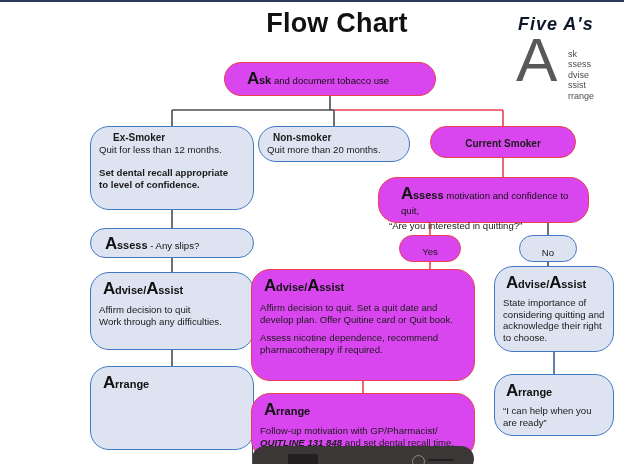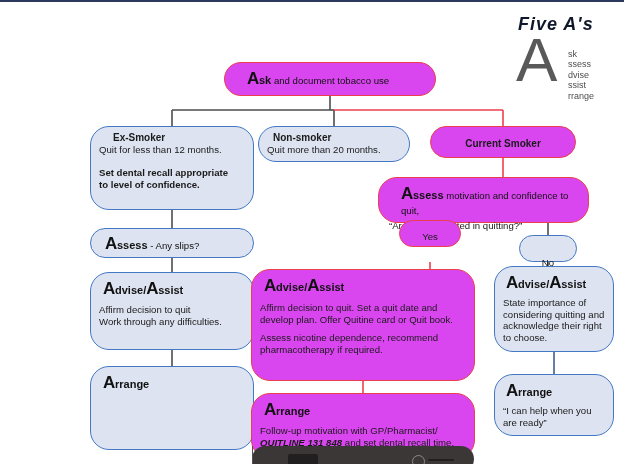--- a/index.html
+++ b/index.html
@@ -127,21 +127,21 @@
     font-size: 10px;
   }
 
   
   #n-ask        { left: 224px; top: 60px;  width: 212px; height: 34px; }
   #n-ex         { left: 90px;  top: 124px; width: 164px; height: 84px; }
   #n-non        { left: 258px; top: 124px; width: 152px; height: 36px; }
   #n-cur        { left: 430px; top: 124px; width: 146px; height: 32px; }
   #n-assessmot  { left: 378px; top: 175px; width: 211px; height: 46px; }
   #n-assess     { left: 90px;  top: 226px; width: 164px; height: 30px; }
-  #n-yes        { left: 399px; top: 218px; width: 62px;  height: 27px; }
+  #n-yes        { left: 399px; top: 233px; width: 62px;  height: 27px; }
   #n-no         { left: 519px; top: 233px; width: 58px;  height: 27px; }
   #n-advL       { left: 90px;  top: 270px; width: 164px; height: 78px; }
   #n-advC       { left: 251px; top: 267px; width: 224px; height: 112px; }
   #n-advR       { left: 494px; top: 264px; width: 120px; height: 86px; }
   #n-arrL       { left: 90px;  top: 364px; width: 164px; height: 84px; }
   #n-arrC       { left: 251px; top: 391px; width: 224px; height: 66px; }
   #n-arrR       { left: 494px; top: 372px; width: 120px; height: 62px; }
 
   
   #overlay {
@@ -211,20 +211,21 @@
       <path d="M548,221 L548,233"></path>
 
       <path d="M548,260 L548,264"></path>
     </g>
     <g fill="none" stroke="#3f5f8f" stroke-width="1.6">
 
       <path d="M554,350 L554,372"></path>
     </g>
   </svg>
 
+  <div class="title">Flow Chart</div>
 
   <div class="legend">
     <div class="legend-title">Five  A's</div>
     <div class="legend-body">
       <div class="legend-bigA">A</div>
       <div class="legend-words">
         <div>sk</div>
         <div>ssess</div>
         <div>dvise</div>
         <div>ssist</div>
@@ -260,21 +261,21 @@
 
   <div id="n-assess" class="node blue pill">
     <div class="hd" style="margin-top:2px;margin-left:6px;"><span class="cap">A</span><span>ssess</span><span class="hd-inline"> - Any slips?</span></div>
   </div>
 
   <div id="n-yes" class="node pink center pill">
     <div style="margin-top:5px;">Yes</div>
   </div>
 
   <div id="n-no" class="node blue center pill">
-    <div style="margin-top:16px;">No</div>
+    <div style="margin-top:6px;">No</div>
   </div>
 
   <div id="n-advL" class="node blue">
     <div class="hd" style="margin-top:3px;margin-left:4px;margin-bottom:6px;"><span class="cap">A</span><span>dvise</span><span>/</span><span class="cap">A</span><span>ssist</span></div>
     <div class="p">Affirm decision to quit</div>
     <div>Work through any difficulties.</div>
   </div>
 
   <div id="n-advC" class="node pink">
     <div class="hd" style="margin-top:3px;margin-left:4px;margin-bottom:7px;"><span class="cap">A</span><span>dvise</span><span>/</span><span class="cap">A</span><span>ssist</span></div>

